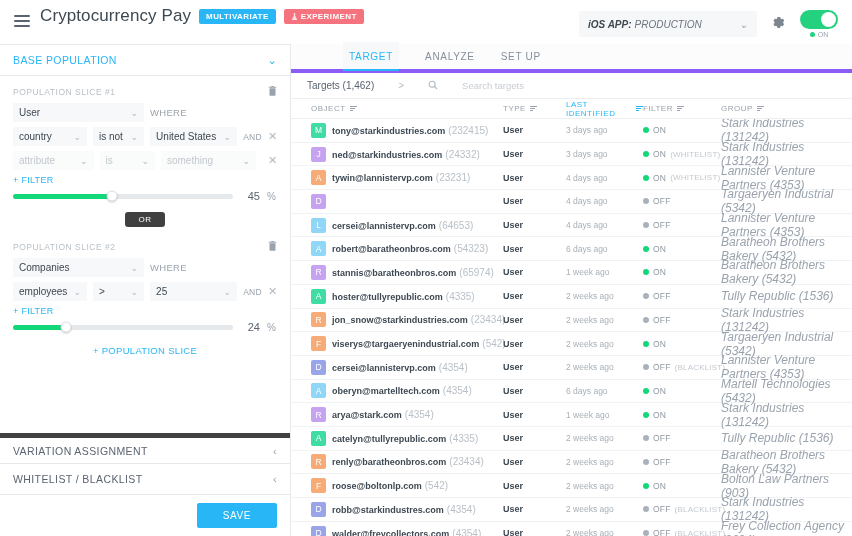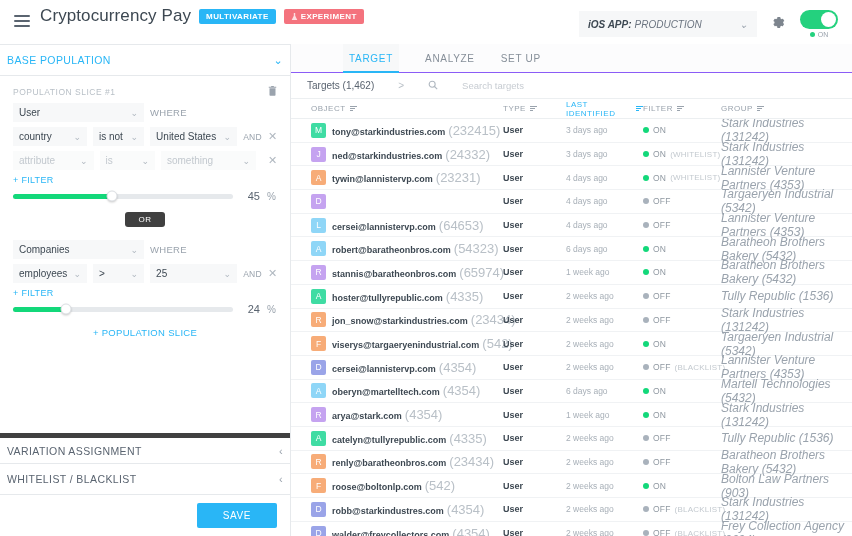--- a/index.html
+++ b/index.html
@@ -59,21 +59,21 @@
   
   .body { flex: 1; display: flex; min-height: 0; }
 
   
   .sidebar {
     width: 291px; flex: 0 0 291px; background: #ffffff;
     border-right: 1px solid #e6e9ec; border-top: 1px solid #e6e9ec;
     display: flex; flex-direction: column; position: relative;
   }
   .section-head {
-    height: 31px; display: flex; align-items: center; padding: 0 7px;
+    height: 31px; display: flex; align-items: center; padding: 0 13px;
     border-bottom: 1px solid #e6e9ec; font-size: 10.5px; letter-spacing: .4px;
     cursor: pointer;
   }
   .section-head.active { color: #29b6f6; }
   .section-head .chev { margin-left: auto; font-size: 11px; color: #29b6f6; }
   .section-head.plain { color: #5a6470; }
   .section-head.plain .chev { color: #9aa3ad; }
 
   .slice-area { padding: 0; flex: 1; overflow: hidden; }
   .slice { padding: 9px 13px 4px 13px; position: relative; }
@@ -120,21 +120,21 @@
   .save-row { padding: 8px 13px; display: flex; justify-content: flex-end; background:#fff; }
   .save-btn {
     background: #29b6f6; color: #fff; border: none; font-size: 10px; letter-spacing: .6px;
     padding: 7px 26px; border-radius: 2px; cursor: pointer; font-family: inherit;
   }
 
   
   .main { flex: 1; display: flex; flex-direction: column; min-width: 0; background:#fff; }
   .tabs {
     height: 29px; flex: 0 0 29px; display: flex; align-items: center;
-    gap: 26px; padding-left: 52px; border-bottom: 1px solid #8b5cf6; background: #fcfcfd;
+    gap: 26px; padding-left: 52px; border-bottom: 4px solid #8b5cf6; background: #fcfcfd;
   }
   .tab {
     font-size: 10px; color: #868f99; letter-spacing: .7px; height: 29px;
     display: flex; align-items: center; cursor: pointer; position: relative;
   }
   .tab.sel { color: #29b6f6; }
   .tab.sel::after {
     content: ""; position: absolute; left: 0; right: 0; bottom: 0; height: 2px; background: #29b6f6;
   }
   .toolbar {
@@ -164,21 +164,21 @@
 
   .tbody { flex: 1; overflow: hidden; }
   .tr { height: 23.7px; display: flex; align-items: center; border-bottom: 1px solid #f0f2f4; }
   .obj-cell { width: 212px; padding-left: 20px; display: flex; align-items: center; gap: 6px; }
   .avatar {
     width: 15px; height: 15px; border-radius: 2px; color: #fff;
     font-size: 8.5px; display: flex; align-items: center; justify-content: center;
     flex: 0 0 15px;
   }
   .obj-name { font-size: 9px; color: #3d4852; font-weight: bold; }
-  .obj-id { font-size: 13px; color: #b9c0c7; margin-left: 3px; font-weight: normal; }
+  .obj-id { font-size: 10px; color: #b9c0c7; margin-left: 3px; font-weight: normal; }
   .td-type { width: 63px; font-size: 9px; color: #3d4852; font-weight: bold; }
   .td-last { width: 77px; font-size: 8.5px; color: #a8b0b8; }
   .td-status { width: 78px; font-size: 8.5px; color: #8f98a1; display: flex; align-items: center; gap: 4px; }
   .sdot { width: 6px; height: 6px; border-radius: 50%; flex: 0 0 6px; }
   .sdot.on { background: #13d87a; }
   .sdot.off { background: #a9b2bc; }
   .slabel { letter-spacing:.2px; }
   .stag { color: #c3c9cf; font-size: 8px; letter-spacing:.2px;}
   .td-group { flex: 1; font-size: 12px; color: #9aa3ad; font-style: italic; }
 </style>
@@ -310,20 +310,28 @@
             <div class="pct-val">45</div>
             <div class="pct-sym">%</div>
           </div>
         </div>
 
         <div class="or-wrap">
           <div class="or-pill">OR</div>
         </div>
 
         <div class="slice">
+          <div class="slice-title">
+            <span>POPULATION SLICE #2</span>
+            <span class="trash">
+              <svg width="9" height="11" viewBox="0 0 12 14" fill="#9aa3ad">
+                  <path d="M2 4h8v9a1 1 0 01-1 1H3a1 1 0 01-1-1V4zM4.5 1h3l.6 1H11v1.2H1V2h2.9l.6-1z"></path>
+                </svg>
+            </span>
+          </div>
           <div class="row">
             <div class="sel w-obj">
               <span>Companies</span>
               <span class="cv">⌄</span>
             </div>
             <span class="where-lbl">WHERE</span>
           </div>
           <div class="row">
             <div class="sel w-attr">
               <span>employees</span>

